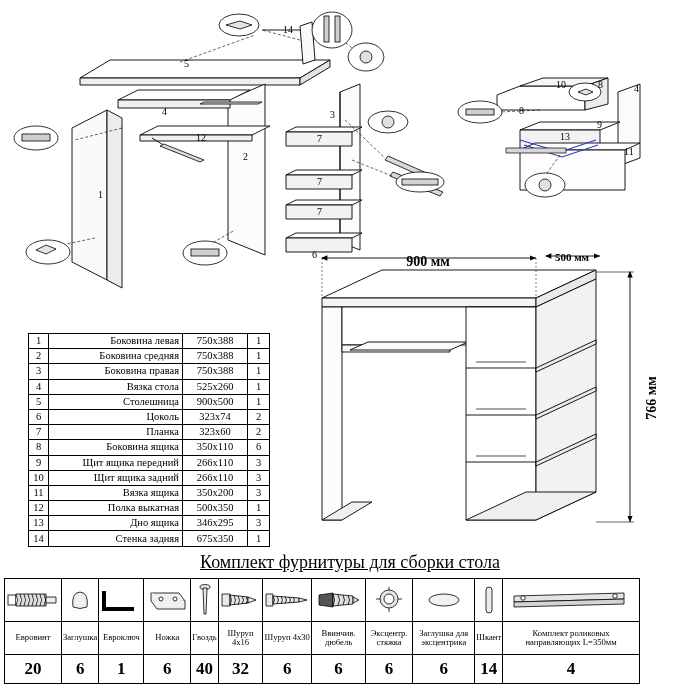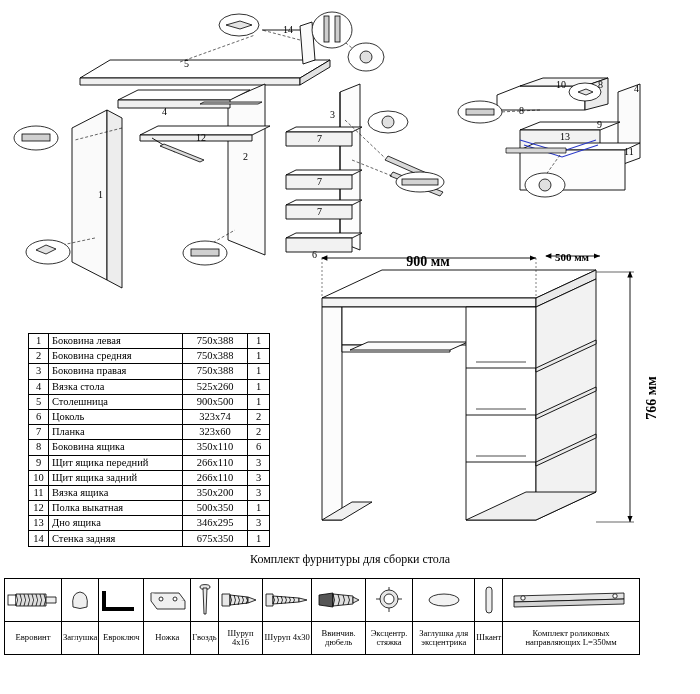--- a/index.html
+++ b/index.html
@@ -6,29 +6,29 @@
   body{width:700px;height:694px;position:relative;font-family:"Liberation Serif",serif;color:#000;}
   .wrap{position:relative;width:700px;height:694px;overflow:hidden;}
 
   
   #exploded{position:absolute;left:0;top:0;width:700px;height:290px;}
 
   
   .parts{position:absolute;left:28px;top:333px;border-collapse:collapse;font-size:10.5px;}
   .parts td{border:1px solid #000;padding:0 3px;height:14.2px;line-height:14px;white-space:nowrap;}
   .parts td.num{width:13px;text-align:center;}
-  .parts td.nm{width:127px;text-align:left;}
+  .parts td.nm{width:127px;text-align:right;}
   .parts td.dim{width:58px;text-align:center;}
   .parts td.qty{width:15px;text-align:center;}
 
   
   #dimdraw{position:absolute;left:300px;top:250px;width:400px;height:300px;}
 
   
-  .kit-title{position:absolute;left:0;top:552px;width:700px;text-align:center;font-size:12px;}
+  .kit-title{position:absolute;left:0;top:552px;width:700px;text-align:center;font-size:18px;text-decoration:underline;}
   .kit{position:absolute;left:4px;top:578px;border-collapse:collapse;width:636px;font-size:8.6px;font-family:"Liberation Serif",serif;}
   .kit td{border:1px solid #000;text-align:center;vertical-align:middle;}
   .kit tr.imgs td{height:40px;}
   .kit tr.names td{height:30px;padding:1px 1px;line-height:9.5px;font-size:8.6px;}
   .kit tr.counts td{height:26px;font-size:17px;font-weight:bold;}
   .kit svg{display:block;margin:0 auto;}
 </style>
 </head>
 <body>
 
@@ -416,16 +416,30 @@
         <td>Ножка</td>
         <td>Гвоздь</td>
         <td>Шуруп 4х16</td>
         <td>Шуруп 4х30</td>
         <td>Ввинчив. дюбель</td>
         <td>Эксцентр. стяжка</td>
         <td>Заглушка для эксцентрика</td>
         <td>Шкант</td>
         <td>Комплект роликовых направляющих L=350мм</td>
       </tr>
+      <tr class="counts">
+        <td>20</td>
+        <td>6</td>
+        <td>1</td>
+        <td>6</td>
+        <td>40</td>
+        <td>32</td>
+        <td>6</td>
+        <td>6</td>
+        <td>6</td>
+        <td>6</td>
+        <td>14</td>
+        <td>4</td>
+      </tr>
     </tbody>
   </table>
 
 </div>
 
 </body></html>

